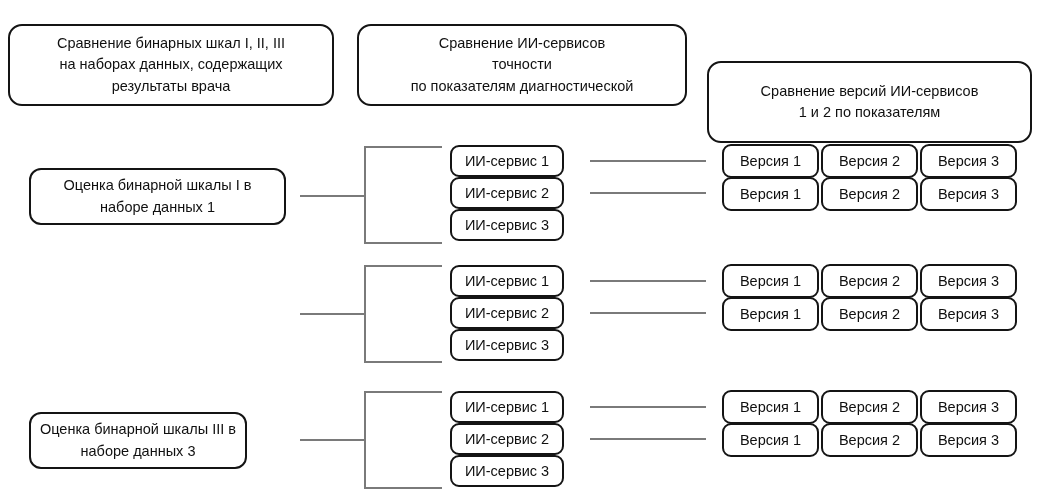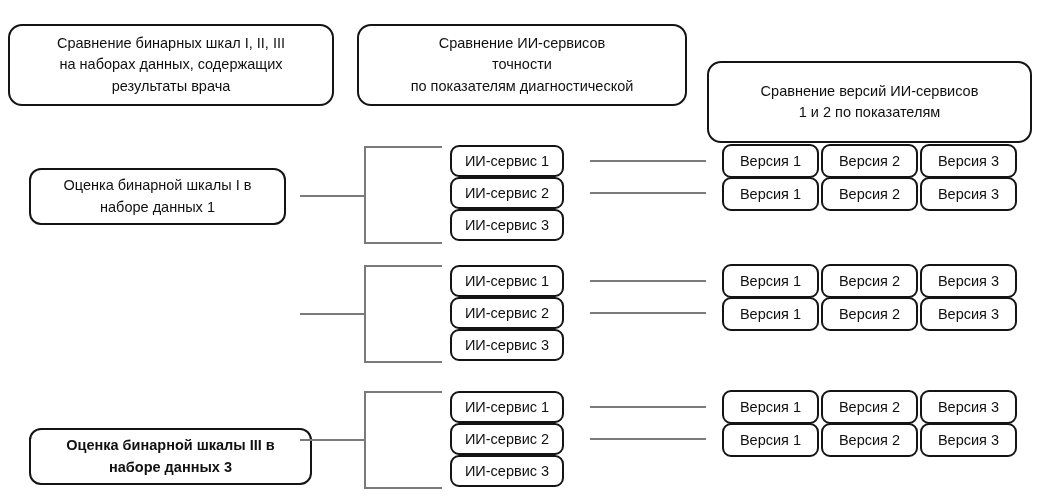--- a/index.html
+++ b/index.html
@@ -179,21 +179,21 @@
   <div class="box version-box" style="left:722px; top:297px;">
     <span>Версия 1</span>
   </div>
   <div class="box version-box" style="left:821px; top:297px;">
     <span>Версия 2</span>
   </div>
   <div class="box version-box" style="left:920px; top:297px;">
     <span>Версия 3</span>
   </div>
 
-  <div class="box group-box" style="left:29px; top:428px; width:283px; height:57px;font-weight:bold;">
+  <div class="box group-box" style="left:29px; top:412px; width:218px; height:57px;">
     <div>
       <span class="txt">Оценка бинарной шкалы III</span>
       <span class="txt">в наборе данных 3</span>
     </div>
   </div>
   <div class="hline" style="left:300px; top:439px; width:64px;"></div>
   <div class="bracket" style="left:364px; top:391px; width:78px; height:98px;"></div>
 
   <div class="box service-box" style="left:450px; top:391px;">
     <span>ИИ-сервис 1</span>

